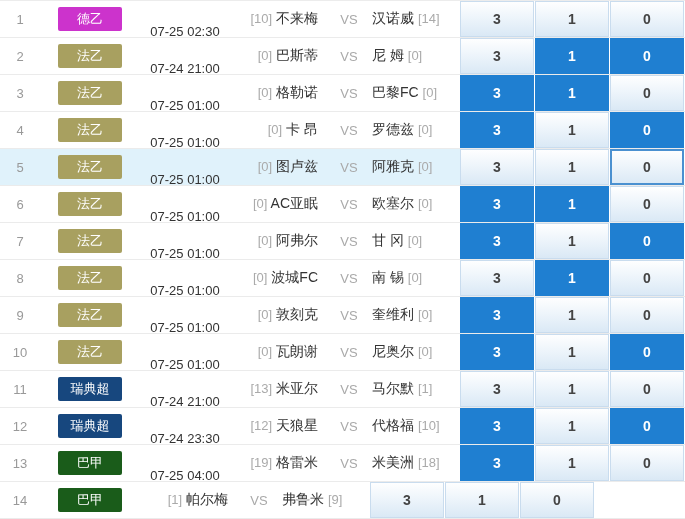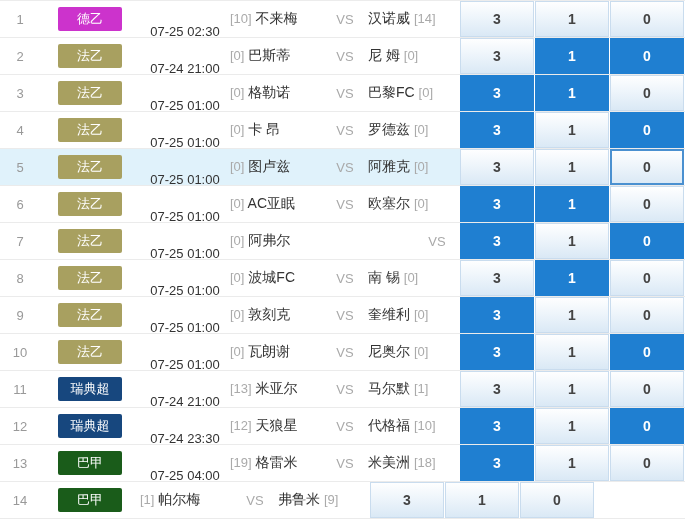--- a/index.html
+++ b/index.html
@@ -5,23 +5,23 @@
   html,body { margin:0; padding:0; background:#fff; font-family:"Liberation Sans","DejaVu Sans",sans-serif; }
   #app { width:685px; height:519px; background:#fff; border-top:1px solid #ececec; box-sizing:border-box; overflow:hidden; }
   .row { display:flex; height:37px; align-items:stretch; border-bottom:1px solid #ebebeb; box-sizing:border-box; background:#fff; }
   .row.hl { background:#e0f2fb; }
   .cell { display:flex; align-items:center; justify-content:center; box-sizing:border-box; }
   .c-num { width:40px; color:#999; font-size:13px; }
   .c-league { width:100px; }
   .badge { display:block; width:64px; height:24px; line-height:24px; text-align:center; color:#fff; font-size:13px; border-radius:2px; cursor:pointer; overflow:hidden; }
   .c-time { width:90px; color:#333; font-size:13px; white-space:nowrap;margin-top:24px; }
   .c-match { width:230px; font-size:14px; color:#333; }
-  .home { flex:1; text-align:left; white-space:nowrap; }
+  .home { flex:1; text-align:right; white-space:nowrap; }
   .away { flex:1; text-align:left; white-space:nowrap; }
-  .vs { width:46px; text-align:center; color:#a9a9a9; font-size:13px; }
+  .vs { width:46px; text-align:center; color:#a9a9a9; font-size:13px;margin-left:8px; }
   .rank { color:#aaa; font-size:13px; }
   .team { color:#333; cursor:pointer; }
   .c-odds { width:75px; font-size:14px; font-weight:bold; color:#444;
             background:linear-gradient(180deg,#ffffff 0%,#eef5fb 45%,#d9e8f5 100%);
             box-shadow: inset 0 0 0 1px #c9dcee; border-right:1px solid #fff; cursor:pointer; }
   .c-odds.on { background:#1f7fd1; color:#fff; box-shadow:none; }
   .c-odds.sel { box-shadow: inset 0 0 0 2px #4a90d0; }
 </style>
 </head>
 <body>
@@ -125,20 +125,21 @@
 
   <div class="row">
     <div class="cell c-num">7</div>
     <div class="cell c-league">
       <span class="badge" style="background: rgb(168, 160, 96);">法乙</span>
     </div>
     <div class="cell c-time">07-25 01:00</div>
     <div class="cell c-match">
       <span class="home"><span class="rank">[0]</span> <span class="team">阿弗尔</span></span>
       <span class="vs">VS</span>
+      <span class="away"><span class="team">甘 冈</span> <span class="rank">[0]</span></span>
     </div>
     <div class="cell c-odds on">3</div>
     <div class="cell c-odds">1</div>
     <div class="cell c-odds on">0</div>
   </div>
 
   <div class="row">
     <div class="cell c-num">8</div>
     <div class="cell c-league">
       <span class="badge" style="background: rgb(168, 160, 96);">法乙</span>

